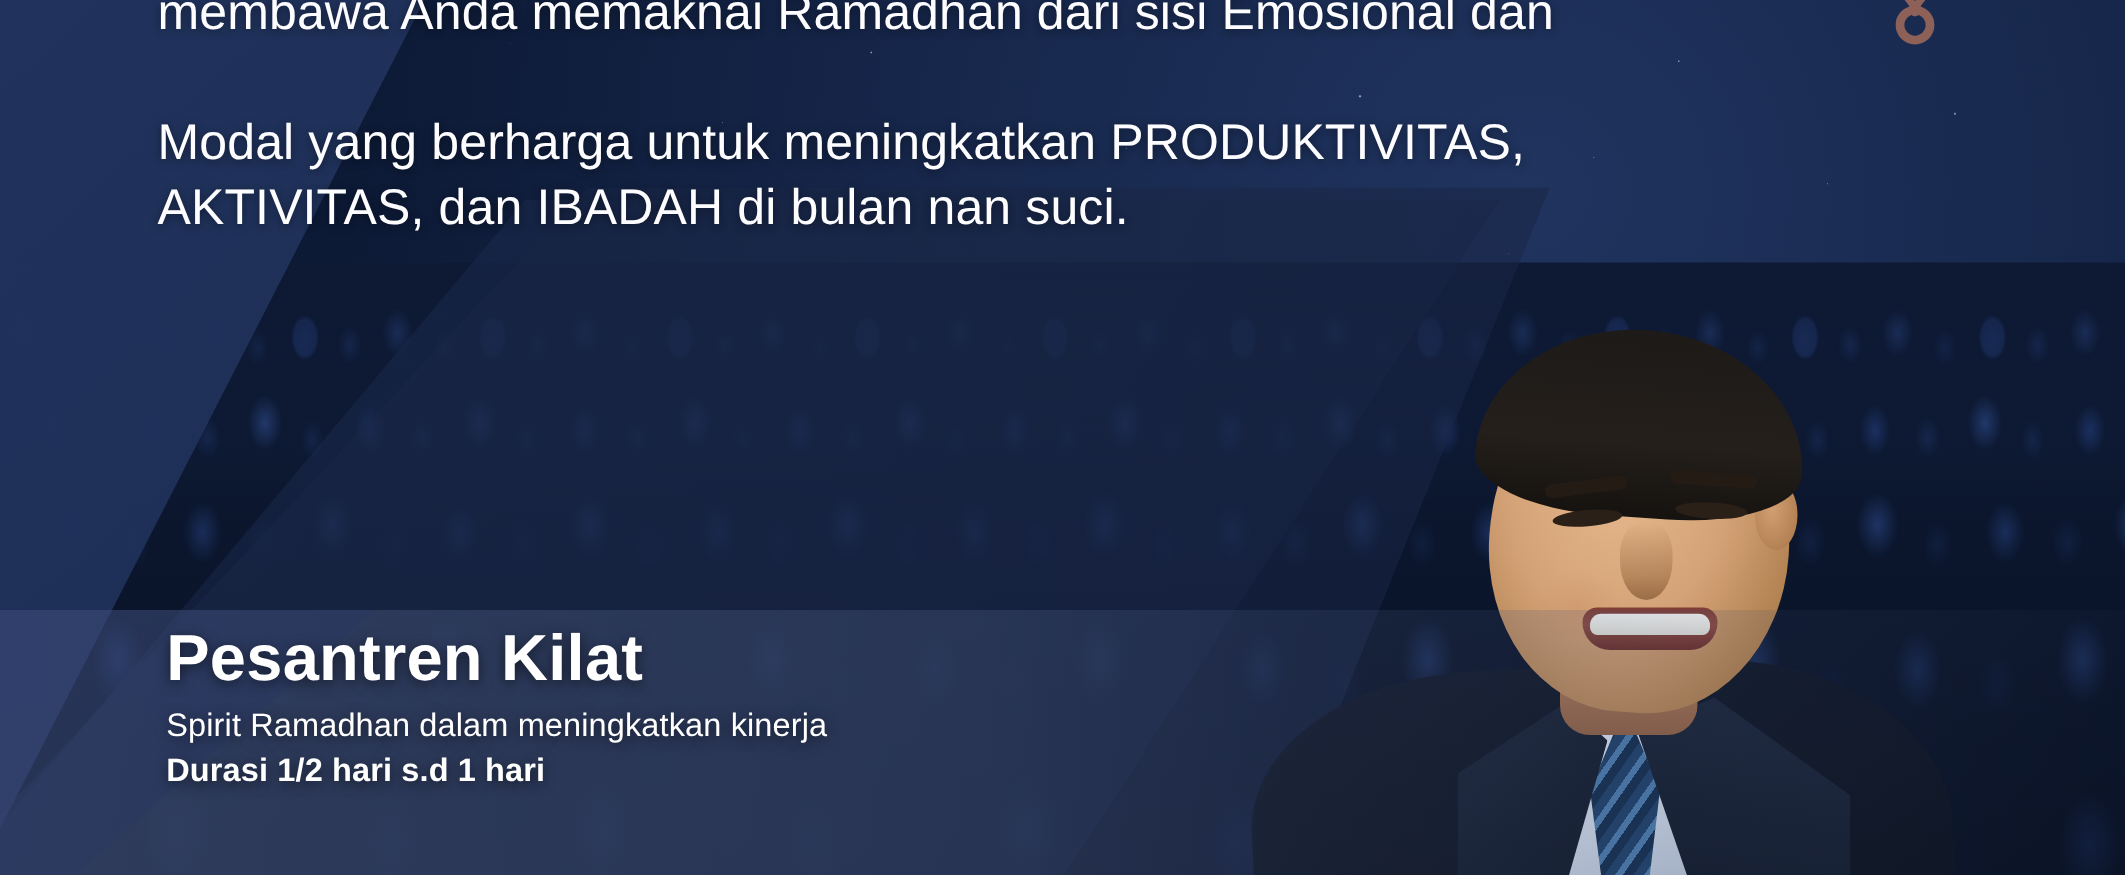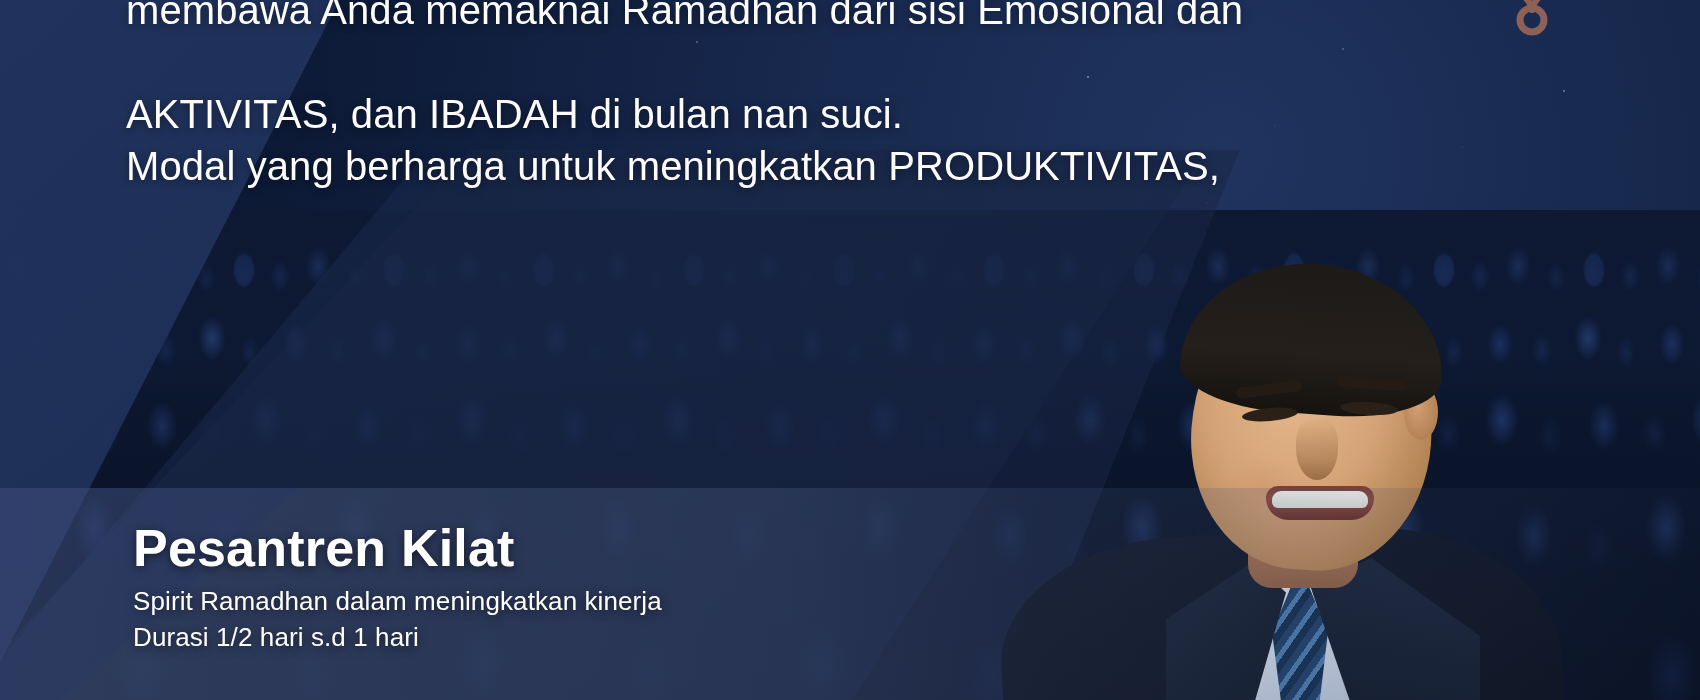--- a/index.html
+++ b/index.html
@@ -209,32 +209,32 @@
     position:absolute;left:126px;top:-16px;width:1220px;
     color:#fdfdff;
     font-size:40px;line-height:52px;font-weight:400;
     letter-spacing:.1px;
     text-shadow:0 2px 8px rgba(0,0,0,.45);
   }
   .body-copy .para{margin:0;}
   .body-copy .gap{height:52px;}
 
   .titleblock{
-    position:absolute;left:133px;top:518px;width:900px;
+    position:absolute;left:133px;top:497px;width:900px;
     color:#ffffff;
     text-shadow:0 2px 10px rgba(0,0,0,.55);
   }
   .t-main{
     font-size:52px;font-weight:700;line-height:60px;letter-spacing:.2px;margin:0;
   }
   .t-sub{
     font-size:26px;font-weight:400;line-height:34px;margin:6px 0 0 0;letter-spacing:.1px;
   }
   .t-dur{
-    font-size:26px;font-weight:400;line-height:34px;margin:2px 0 16px 0;letter-spacing:.1px;
+    font-size:26px;font-weight:700;line-height:34px;margin:2px 0 16px 0;letter-spacing:.1px;
   }
 
   
   .ornament{
     position:absolute;left:1494px;top:-34px;width:76px;height:74px;
   }
 </style>
 </head>
 <body>
 
@@ -284,22 +284,22 @@
     <svg viewBox="0 0 76 74" width="76" height="74" aria-hidden="true">
       <path d="M10 -14 C 10 22, 38 30, 38 44" fill="none" stroke="#8d6158" stroke-width="6" stroke-linecap="round"></path>
       <path d="M66 -14 C 66 22, 38 30, 38 44" fill="none" stroke="#8d6158" stroke-width="6" stroke-linecap="round"></path>
       <circle cx="38" cy="54" r="12" fill="none" stroke="#8d6158" stroke-width="7"></circle>
     </svg>
   </div>
 
   <div class="body-copy">
     <p class="para">membawa Anda memaknai Ramadhan dari sisi Emosional dan</p>
     <div class="gap"></div>
+    <p class="para">Modal yang berharga untuk meningkatkan PRODUKTIVITAS,</p>
     <p class="para">AKTIVITAS, dan IBADAH di bulan nan suci.</p>
-    <p class="para">Modal yang berharga untuk meningkatkan PRODUKTIVITAS,</p>
   </div>
 
   <div class="titleblock">
     <p class="t-main">Pesantren Kilat</p>
     <p class="t-sub">Spirit Ramadhan dalam meningkatkan kinerja</p>
     <p class="t-dur">Durasi 1/2 hari s.d 1 hari</p>
   </div>
 
 </div>
 

